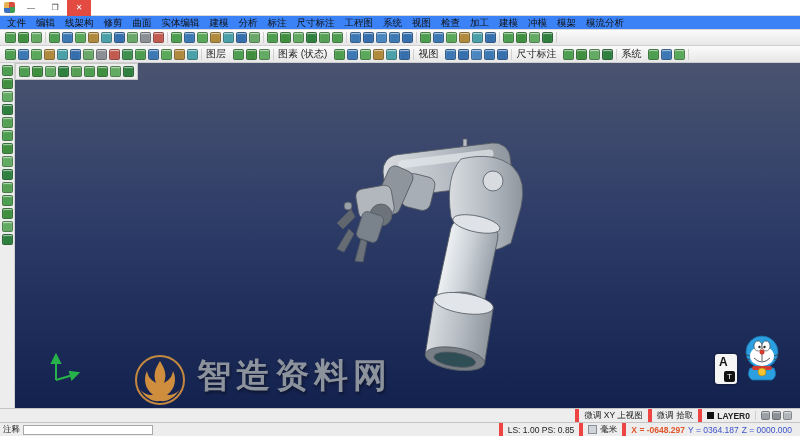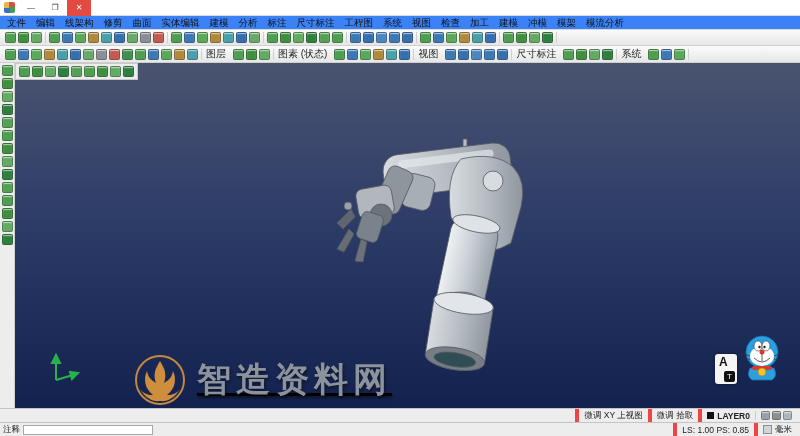--- a/index.html
+++ b/index.html
@@ -32,21 +32,21 @@
   .main { display:flex; height:345px; }
   .rail { width:15px; background:#ededed; border-right:1px solid #cfcfcf; display:flex; flex-direction:column;
           gap:2px; padding:2px 1px; align-items:center; }
   .viewport { position:relative; flex:1; overflow:hidden;
               background:linear-gradient(180deg,#4a5470 0%, #2e3c68 45%, #13214e 100%); }
   .float-tb { position:absolute; top:0; left:0; display:flex; gap:2px; background:#ededed;
               border:1px solid #c8c8c8; padding:2px 3px; }
 
   .robot-svg { position:absolute; left:0; top:0; }
 
-  .watermark { position:absolute; left:118px; top:290px; display:flex; align-items:center; gap:10px;text-decoration:underline; }
+  .watermark { position:absolute; left:118px; top:290px; display:flex; align-items:flex-start; gap:10px; }
   .watermark-text { font-size:34px; font-weight:bold; color:#8d939c; letter-spacing:5px;
                     text-shadow:1px 2px 3px rgba(0,0,0,.45); white-space:nowrap; }
 
   .axis-icon { position:absolute; left:32px; bottom:22px; }
 
   .stickers { position:absolute; right:18px; bottom:24px; display:flex; align-items:flex-end; gap:5px; }
   .at-card { width:22px; height:30px; background:#f5f5f5; border-radius:3px; position:relative;
              box-shadow:0 0 3px rgba(0,0,0,.5); }
   .at-a { position:absolute; top:1px; left:4px; font-weight:bold; font-size:12px; color:#111; }
   .at-t { position:absolute; bottom:2px; right:2px; width:11px; height:11px; background:#111; color:#fff;
@@ -345,13 +345,18 @@
 
 <div class="status">
   <span>注释</span>
   <input class="note-input" style="">
   <div class="sspacer"></div>
   <div class="sitem">LS: 1.00 PS: 0.85</div>
   <div class="sitem">
     <span class="unit-chip"></span>
     <span>毫米</span>
   </div>
+  <div class="sitem">
+    <span class="coord-x">X = -0648.297</span>
+    <span class="coord-y">Y = 0364.187</span>
+    <span class="coord-z">Z = 0000.000</span>
+  </div>
 </div>
 
 </body></html>

